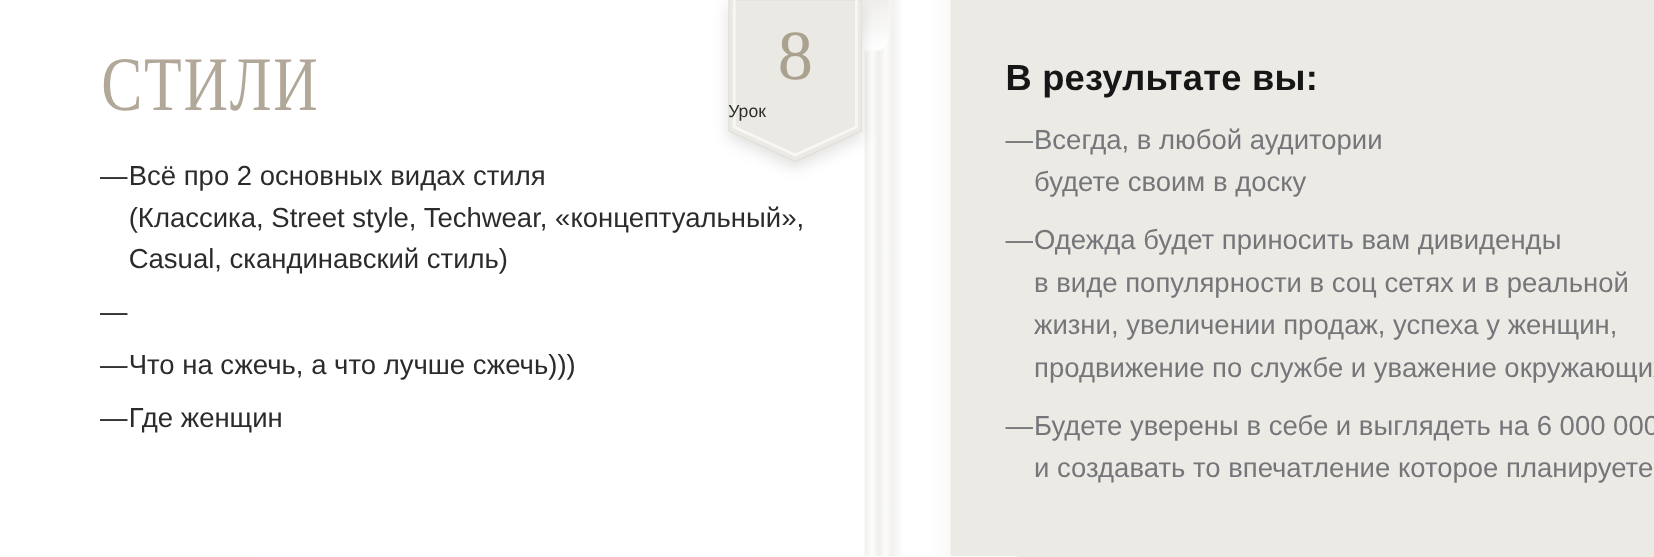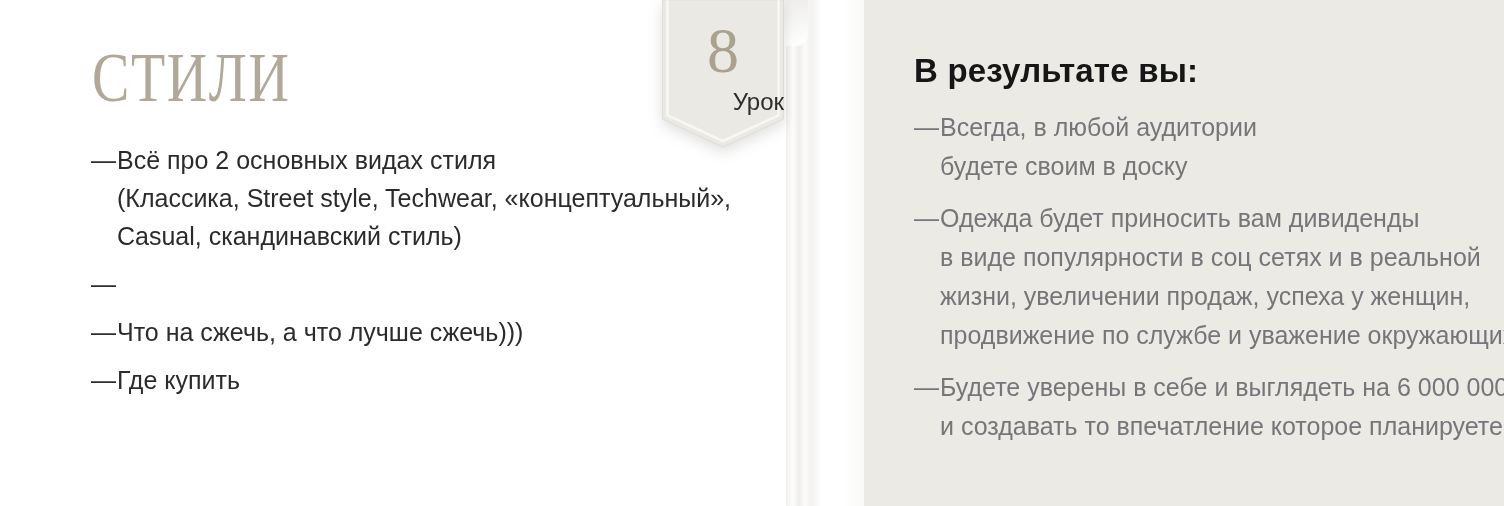--- a/index.html
+++ b/index.html
@@ -74,24 +74,23 @@
   .badge svg { position:absolute; inset:0; display:block; }
   .badge-number {
     position:absolute; left:0; top:26px; width:100%;
     text-align:center;
     font-family:"Liberation Serif","DejaVu Serif",serif;
     font-size:64px; line-height:50px;
     color:var(--number_tan,#aba18f);
   }
   .badge-label {
     position:absolute; left:0; top:88px; width:100%;
-    text-align:right;
-    font-size:24px; line-height:28px;
+    text-align:left;
+    font-size:16px; line-height:28px;
     color:var(--label_dark,#2d2d2d);
-    padding-left:28px;
   }
 
   
   .right-panel {
     position:absolute; left:828px; top:0;
     width:780px; height:100%;
     background:var(--panel_bg,#eceae5);
     padding:50px 28px 0 50px;
   }
   .panel-title {
@@ -126,21 +125,21 @@
       </li>
       <li class="bullet">
         <span class="dash">—</span>
       </li>
       <li class="bullet">
         <span class="dash">—</span>
         <span class="txt">Что на сжечь, а что лучше сжечь)))</span>
       </li>
       <li class="bullet">
         <span class="dash">—</span>
-        <span class="txt">Где купить</span>
+        <span class="txt">Где женщин</span>
       </li>
     </ul>
   </section>
 
   <div class="edge-zone"></div>
   <div class="badge-stack-corner"></div>
 
   <aside class="right-panel">
     <h2 class="panel-title">В результате вы:</h2>
 

